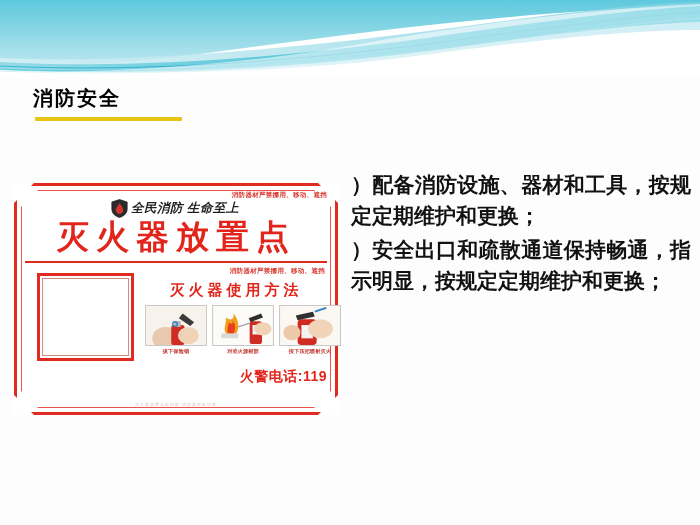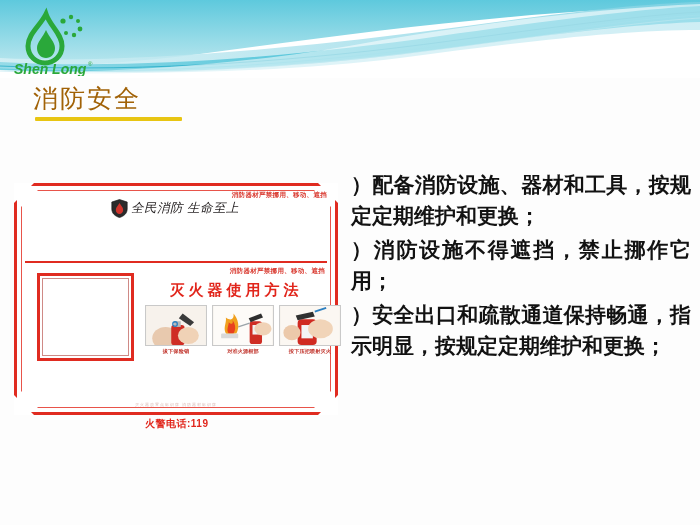--- a/index.html
+++ b/index.html
@@ -13,21 +13,21 @@
   .banner{position:absolute;left:0;top:0;width:700px;height:78px;overflow:hidden;}
   .banner svg{display:block;width:700px;height:78px;}
 
   
   .logo{position:absolute;left:6px;top:4px;width:105px;height:72px;}
   .logo svg{display:block;}
 
   
   .title{
     position:absolute;left:33px;top:83px;
-    font-size:25px;font-weight:normal;color:#a16207;
+    font-size:20px;font-weight:bold;color:#000000;
     letter-spacing:2px;line-height:30px;white-space:nowrap;
   }
   .title-rule{
     position:absolute;left:35px;top:117px;width:147px;height:4px;
     background:#e8c512;border-radius:1px;
   }
 
   
   .bullets{
     position:absolute;left:347px;top:166px;width:348px;
@@ -61,21 +61,21 @@
   .sign-warn{
     position:absolute;right:2px;top:0px;
     font-size:6.5px;color:#d8342a;letter-spacing:.3px;white-space:nowrap;
     font-weight:bold;
   }
   .badge{
     position:absolute;left:88px;top:8px;width:17px;height:19px;
   }
   .slogan{
     position:absolute;left:108px;top:9px;
-    font-size:12.5px;font-weight:normal;font-style:italic;color:#231f20;
+    font-size:12.5px;font-weight:bold;font-style:italic;color:#231f20;
     letter-spacing:.5px;white-space:nowrap;
   }
   .bigtitle{
     position:absolute;left:0;right:0;top:26px;height:40px;
     text-align:center;font-size:33px;font-weight:bold;color:#e1251b;
     letter-spacing:7px;line-height:40px;white-space:nowrap;
   }
   .div-line{
     position:absolute;left:2px;right:2px;top:70px;height:2px;background:#e02b20;
   }
@@ -108,22 +108,22 @@
   .step-img{
     width:62px;height:41px;border:1px solid #c9c9c9;box-sizing:border-box;
     background:#f4efe8;position:relative;overflow:hidden;
   }
   .step-cap{
     margin-top:2px;text-align:center;font-size:5.2px;color:#c0322a;
     font-weight:bold;white-space:nowrap;letter-spacing:.1px;
   }
   .phone{
     position:absolute;left:122px;right:2px;top:176px;height:18px;
-    text-align:left;font-size:10px;font-weight:bold;color:#e1251b;
-    letter-spacing:.5px;line-height:18px;white-space:nowrap;margin-top:48px;
+    text-align:right;font-size:14px;font-weight:bold;color:#e1251b;
+    letter-spacing:.5px;line-height:18px;white-space:nowrap;
   }
   .watermark{
     position:absolute;left:40px;right:40px;bottom:-1px;height:6px;
     font-size:4px;color:#d9b9b5;text-align:center;letter-spacing:1px;
     overflow:hidden;white-space:nowrap;
   }
 </style>
 </head>
 <body>
 
@@ -153,53 +153,40 @@
       <path d="M700,20 C560,26 420,46 300,62 C200,74 90,78 0,74 L0,78 L700,78 Z" fill="#ffffff"></path>
       <path d="M0,58 C120,64 280,50 420,32 C540,16 630,4 700,2 L700,30 C620,30 520,42 400,58 C290,72 140,76 0,70 Z" fill="url(#g3)" opacity="0.85"></path>
       <path d="M0,62 C140,70 300,56 440,36 C560,19 640,9 700,6 L700,22 C630,24 540,36 420,52 C300,68 150,76 0,70 Z" fill="url(#g2)" opacity="0.9"></path>
       <path d="M0,66 C150,73 310,60 450,41 C570,25 645,15 700,12" fill="none" stroke="#1aa7c4" stroke-width="0.9" opacity="0.8"></path>
       <path d="M0,69 C150,76 315,63 455,44 C575,28 648,18 700,15" fill="none" stroke="#3bbdd6" stroke-width="0.7" opacity="0.7"></path>
       <path d="M0,71 C150,78 318,66 458,47 C578,31 650,21 700,18" fill="none" stroke="#9ad9e6" stroke-width="0.6" opacity="0.7"></path>
       <path d="M700,4 C600,8 470,24 360,44 C250,64 110,74 0,72 L0,78 L700,78 Z" fill="#ffffff" opacity="0.55"></path>
     </svg>
   </div>
 
-  <div class="logo">
-    <svg viewBox="0 0 105 72" aria-hidden="true">
-      <path d="M40,10 C44,22 56,30 56,42 C56,52 48,59 39,59 C30,59 22,52 22,42 C22,30 34,22 40,10 Z" fill="none" stroke="#2aa83a" stroke-width="5"></path>
-      <path d="M40,26 C43,33 49,38 49,44 C49,50 45,54 40,54 C35,54 31,50 31,44 C31,38 37,33 40,26 Z" fill="#2aa83a"></path>
-      <circle cx="57" cy="17" r="2.6" fill="#2aa83a"></circle>
-      <circle cx="65" cy="13" r="2.2" fill="#2aa83a"></circle>
-      <circle cx="72" cy="17" r="2" fill="#2aa83a"></circle>
-      <circle cx="74" cy="25" r="2.4" fill="#2aa83a"></circle>
-      <circle cx="68" cy="31" r="2.2" fill="#2aa83a"></circle>
-      <circle cx="60" cy="29" r="2" fill="#2aa83a"></circle>
-      <text x="8" y="70" font-family="Liberation Sans, sans-serif" font-size="14" font-weight="bold" font-style="italic" fill="#2aa83a">Shen Long</text>
-      <text x="82" y="62" font-family="Liberation Sans, sans-serif" font-size="6" fill="#2aa83a">®</text>
-    </svg>
-  </div>
 
   <div class="title">消防安全</div>
   <div class="title-rule"></div>
 
   <div class="sign">
     <div class="sign-outer"></div>
     <div class="sign-inner">
 
       <div class="sign-toprow">
         <div class="badge">
           <svg viewBox="0 0 17 19" aria-hidden="true">
             <path d="M8.5,0.5 L16.2,3 L16.2,10 C16.2,14.5 12.6,17.4 8.5,18.5 C4.4,17.4 0.8,14.5 0.8,10 L0.8,3 Z" fill="#2b2b2b" stroke="#111" stroke-width="0.6"></path>
             <path d="M8.5,4 C9.8,6.6 12.2,8.2 12.2,11 C12.2,13.4 10.6,14.9 8.5,14.9 C6.4,14.9 4.8,13.4 4.8,11 C4.8,8.2 7.2,6.6 8.5,4 Z" fill="#d0342c"></path>
           </svg>
         </div>
         <div class="slogan">全民消防 生命至上</div>
         <div class="sign-warn">消防器材严禁挪用、移动、遮挡</div>
       </div>
 
+      <div class="bigtitle">灭火器放置点</div>
       <div class="div-line"></div>
 
       <div class="photo-box"></div>
 
       <div class="right-col">
         <div class="warn2">消防器材严禁挪用、移动、遮挡</div>
         <div class="subtitle">灭火器使用方法</div>
 
         <div class="steps">
 
@@ -253,17 +240,16 @@
         </div>
       </div>
 
       <div class="phone">火警电话:119</div>
       <div class="watermark">灭火器放置点标识牌 消防器材标识牌</div>
     </div>
   </div>
 
   <div class="bullets">
     <p class="bullet">）配备消防设施、器材和工具，按规定定期维护和更换；</p>
-    <p class="bullet">）消防设施不得遮挡，禁止挪作它用；</p>
     <p class="bullet">）安全出口和疏散通道保持畅通，指示明显，按规定定期维护和更换；</p>
   </div>
 
 </div>
 
 </body></html>

